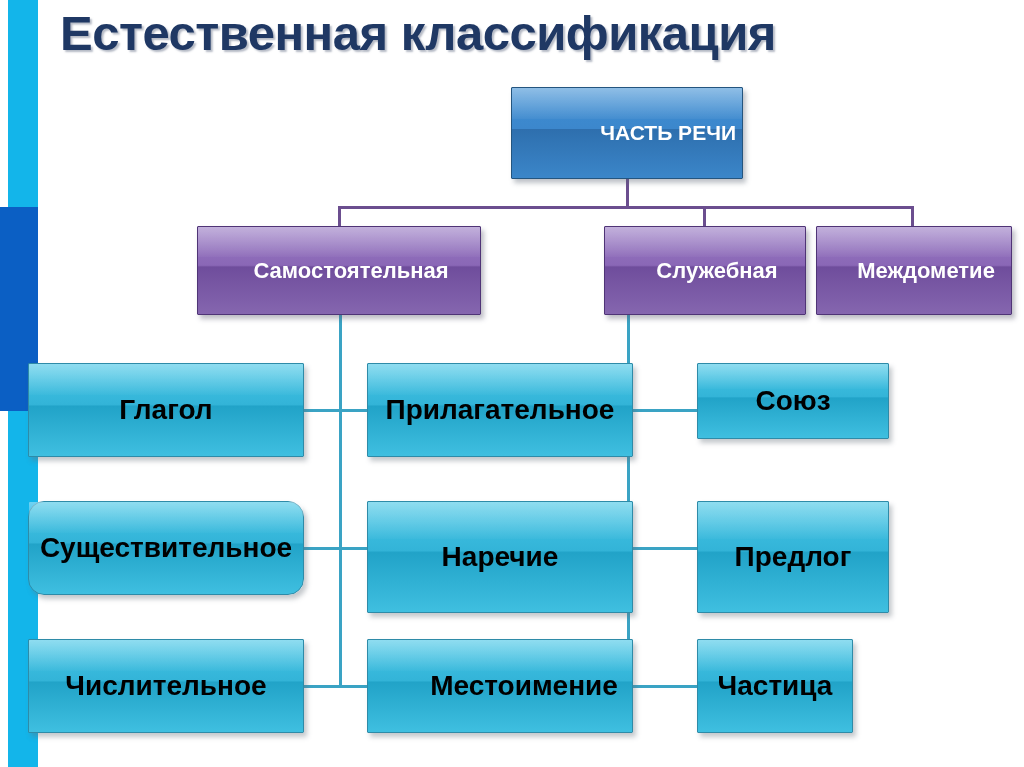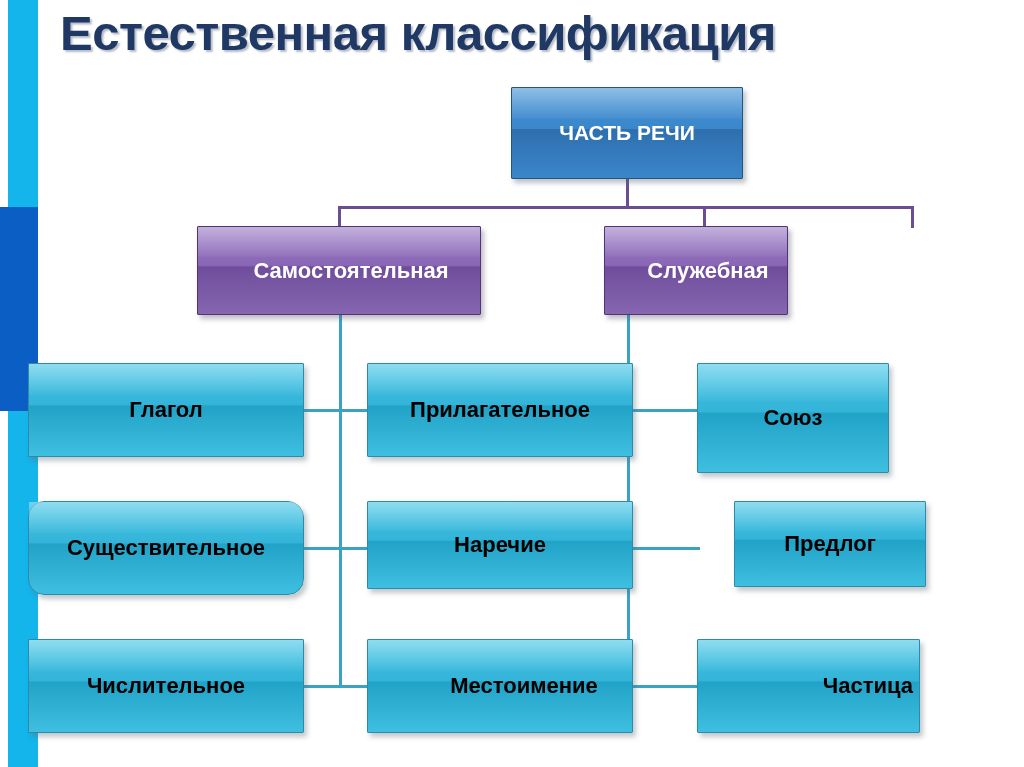--- a/index.html
+++ b/index.html
@@ -115,21 +115,21 @@
   }
   .node-purple .cap {
     background: linear-gradient(180deg, rgba(255,255,255,0.40) 0%, rgba(255,255,255,0.03) 100%);
   }
 
   
   .node-teal {
     background: linear-gradient(180deg, #45C6E6 0%, #33B4D8 44%, #21A3C8 46%, #3FBFE0 100%);
     border: 1px solid #2E8BA8;
     color: #000000;
-    font-size: 22px;
+    font-size: 28px;
     box-shadow: 3px 4px 5px rgba(100,110,120,0.38);
   }
   .node-teal .cap {
     background: linear-gradient(180deg, rgba(255,255,255,0.40) 0%, rgba(255,255,255,0.02) 100%);
   }
 </style>
 </head>
 <body>
 
 <div id="slide">
@@ -156,74 +156,78 @@
 
   <div class="conn-teal" style="left:300px; top:409px; width:80px; height:3px;"></div>
   <div class="conn-teal" style="left:628px; top:409px; width:72px; height:3px;"></div>
 
   <div class="conn-teal" style="left:300px; top:547px; width:80px; height:3px;"></div>
   <div class="conn-teal" style="left:628px; top:547px; width:72px; height:3px;"></div>
 
   <div class="conn-teal" style="left:300px; top:685px; width:80px; height:3px;"></div>
   <div class="conn-teal" style="left:628px; top:685px; width:72px; height:3px;"></div>
 
-  <div class="node node-root" style="left:511px; top:87px; width:232px; height:92px;">
+  <div class="node node-root" style="left:511px; top:87px; width:232px; height:92px;justify-content:flex-end;">
     <span class="cap"></span>
     <span class="label">ЧАСТЬ РЕЧИ</span>
   </div>
 
   <div class="node node-purple" style="left:197px; top:226px; width:284px; height:89px;">
     <span class="cap"></span>
     <span class="label">Самостоятельная</span>
   </div>
 
-  <div class="node node-purple" style="left:604px; top:226px; width:184px; height:89px;">
+  <div class="node node-purple" style="left:604px; top:226px; width:202px; height:89px;">
     <span class="cap"></span>
     <span class="label">Служебная</span>
   </div>
 
+  <div class="node node-purple" style="left:816px; top:226px; width:196px; height:89px;">
+    <span class="cap"></span>
+    <span class="label">Междометие</span>
+  </div>
 
   <div class="node node-teal" style="left:28px; top:363px; width:276px; height:94px;">
     <span class="cap"></span>
     <span class="label">Глагол</span>
   </div>
 
   <div class="node node-teal" style="left:367px; top:363px; width:266px; height:94px;">
     <span class="cap"></span>
     <span class="label">Прилагательное</span>
   </div>
 
-  <div class="node node-teal" style="left:697px; top:363px; width:192px; height:110px;">
+  <div class="node node-teal" style="left:697px; top:363px; width:192px; height:76px;">
     <span class="cap"></span>
     <span class="label">Союз</span>
   </div>
 
   <div class="node node-teal" style="left:28px; top:501px; width:276px; height:94px;border-radius:16px;">
     <span class="cap"></span>
     <span class="label">Существительное</span>
   </div>
 
-  <div class="node node-teal" style="left:367px; top:501px; width:266px; height:88px;">
+  <div class="node node-teal" style="left:367px; top:501px; width:266px; height:112px;">
     <span class="cap"></span>
     <span class="label">Наречие</span>
   </div>
 
-  <div class="node node-teal" style="left:697px; top:501px; width:192px; height:86px;margin-left:37px;">
+  <div class="node node-teal" style="left:697px; top:501px; width:192px; height:112px;">
     <span class="cap"></span>
     <span class="label">Предлог</span>
   </div>
 
   <div class="node node-teal" style="left:28px; top:639px; width:276px; height:94px;">
     <span class="cap"></span>
     <span class="label">Числительное</span>
   </div>
 
   <div class="node node-teal" style="left:367px; top:639px; width:266px; height:94px;padding-left:48px;">
     <span class="cap"></span>
     <span class="label">Местоимение</span>
   </div>
 
-  <div class="node node-teal" style="left:697px; top:639px; width:223px; height:94px;justify-content:flex-end;">
+  <div class="node node-teal" style="left:697px; top:639px; width:156px; height:94px;">
     <span class="cap"></span>
     <span class="label">Частица</span>
   </div>
 
 </div>
 
 </body></html>

